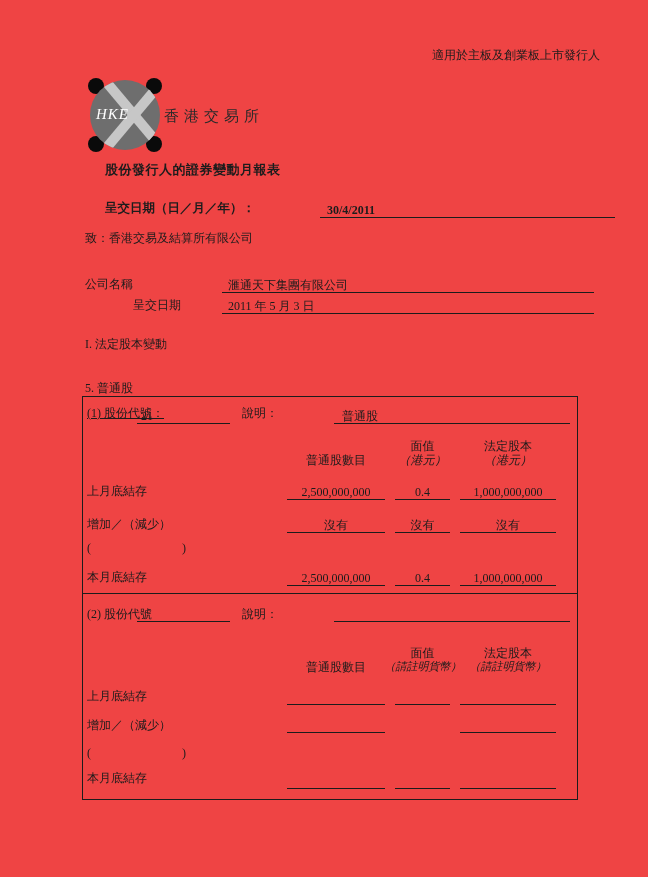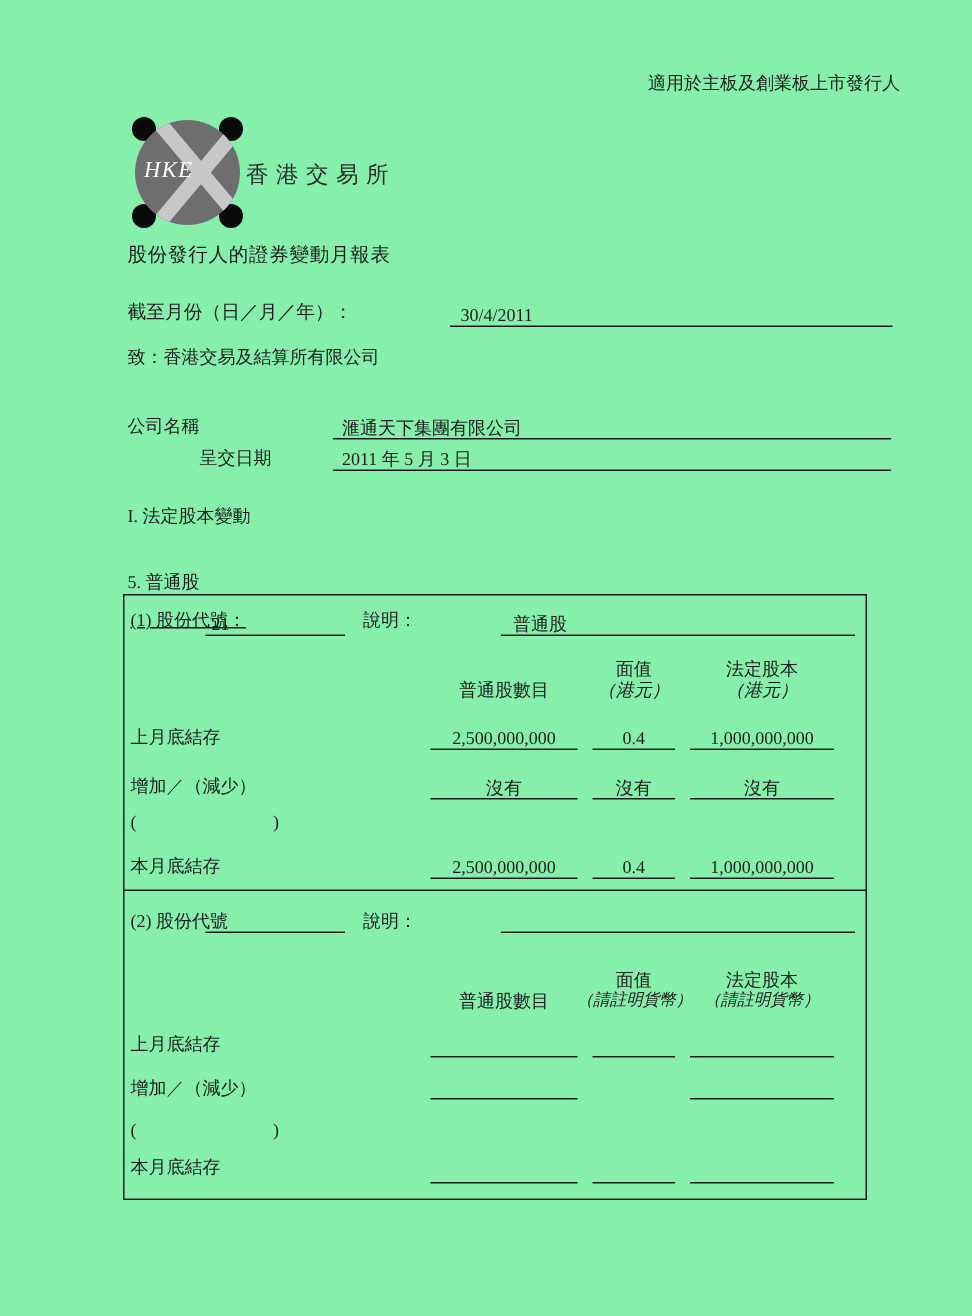--- a/index.html
+++ b/index.html
@@ -1,24 +1,24 @@
 <!DOCTYPE html>
 <html><head>
 <meta charset="utf-8">
 <style>
   * { margin:0; padding:0; box-sizing:border-box; }
   html,body { background:#ffffff; }
   .page {
-    position:relative; width:648px; height:877px; background:#86efac;
+    position:relative; width:648px; height:877px; background:#ef4444;
     font-family:"Liberation Serif","DejaVu Serif",serif; color:#1c1c1c;
     overflow:hidden;
   }
   .abs { position:absolute; white-space:nowrap; }
   .txt { font-size:12px; line-height:1.3; }
-  .bold { font-weight:normal; }
+  .bold { font-weight:bold;margin-left:20px; }
   .ital { font-style:italic; }
   .ctr  { text-align:center; }
 
   
   .ufield {
     position:absolute; border-bottom:1px solid #1c1c1c;
     font-size:12px; white-space:nowrap; line-height:1.2;
     display:flex; align-items:flex-end;
   }
   .ufield.ctr { justify-content:center; }
@@ -63,21 +63,21 @@
     <div class="sphere">
       <div class="ribbon r1"></div>
       <div class="ribbon r2"></div>
       <span class="hke">HKE</span>
     </div>
   </div>
   <div class="abs exch-name">香港交易所</div>
 
   <div class="abs bold" style="left:85px; top:161px; font-size:13px; letter-spacing:0.5px;">股份發行人的證券變動月報表</div>
 
-  <div class="abs txt bold" style="left:85px; top:200px; font-size:12.5px;">截至月份（日／月／年）：</div>
+  <div class="abs txt bold" style="left:85px; top:200px; font-size:12.5px;">呈交日期（日／月／年）：</div>
   <div class="ufield bold" style="left:300px; top:201px; width:295px; height:17px; padding-left:7px;">30/4/2011</div>
 
   <div class="abs txt" style="left:85px; top:231px;">致：香港交易及結算所有限公司</div>
 
   <div class="abs txt" style="left:85px; top:277px;">公司名稱</div>
   <div class="ufield" style="left:222px; top:277px; width:372px; height:16px; padding-left:6px;">滙通天下集團有限公司</div>
 
   <div class="abs txt" style="left:85px; top:298px;margin-left:48px;">呈交日期</div>
   <div class="ufield" style="left:222px; top:298px; width:372px; height:16px; padding-left:6px;">2011 年 5 月 3 日</div>
 

